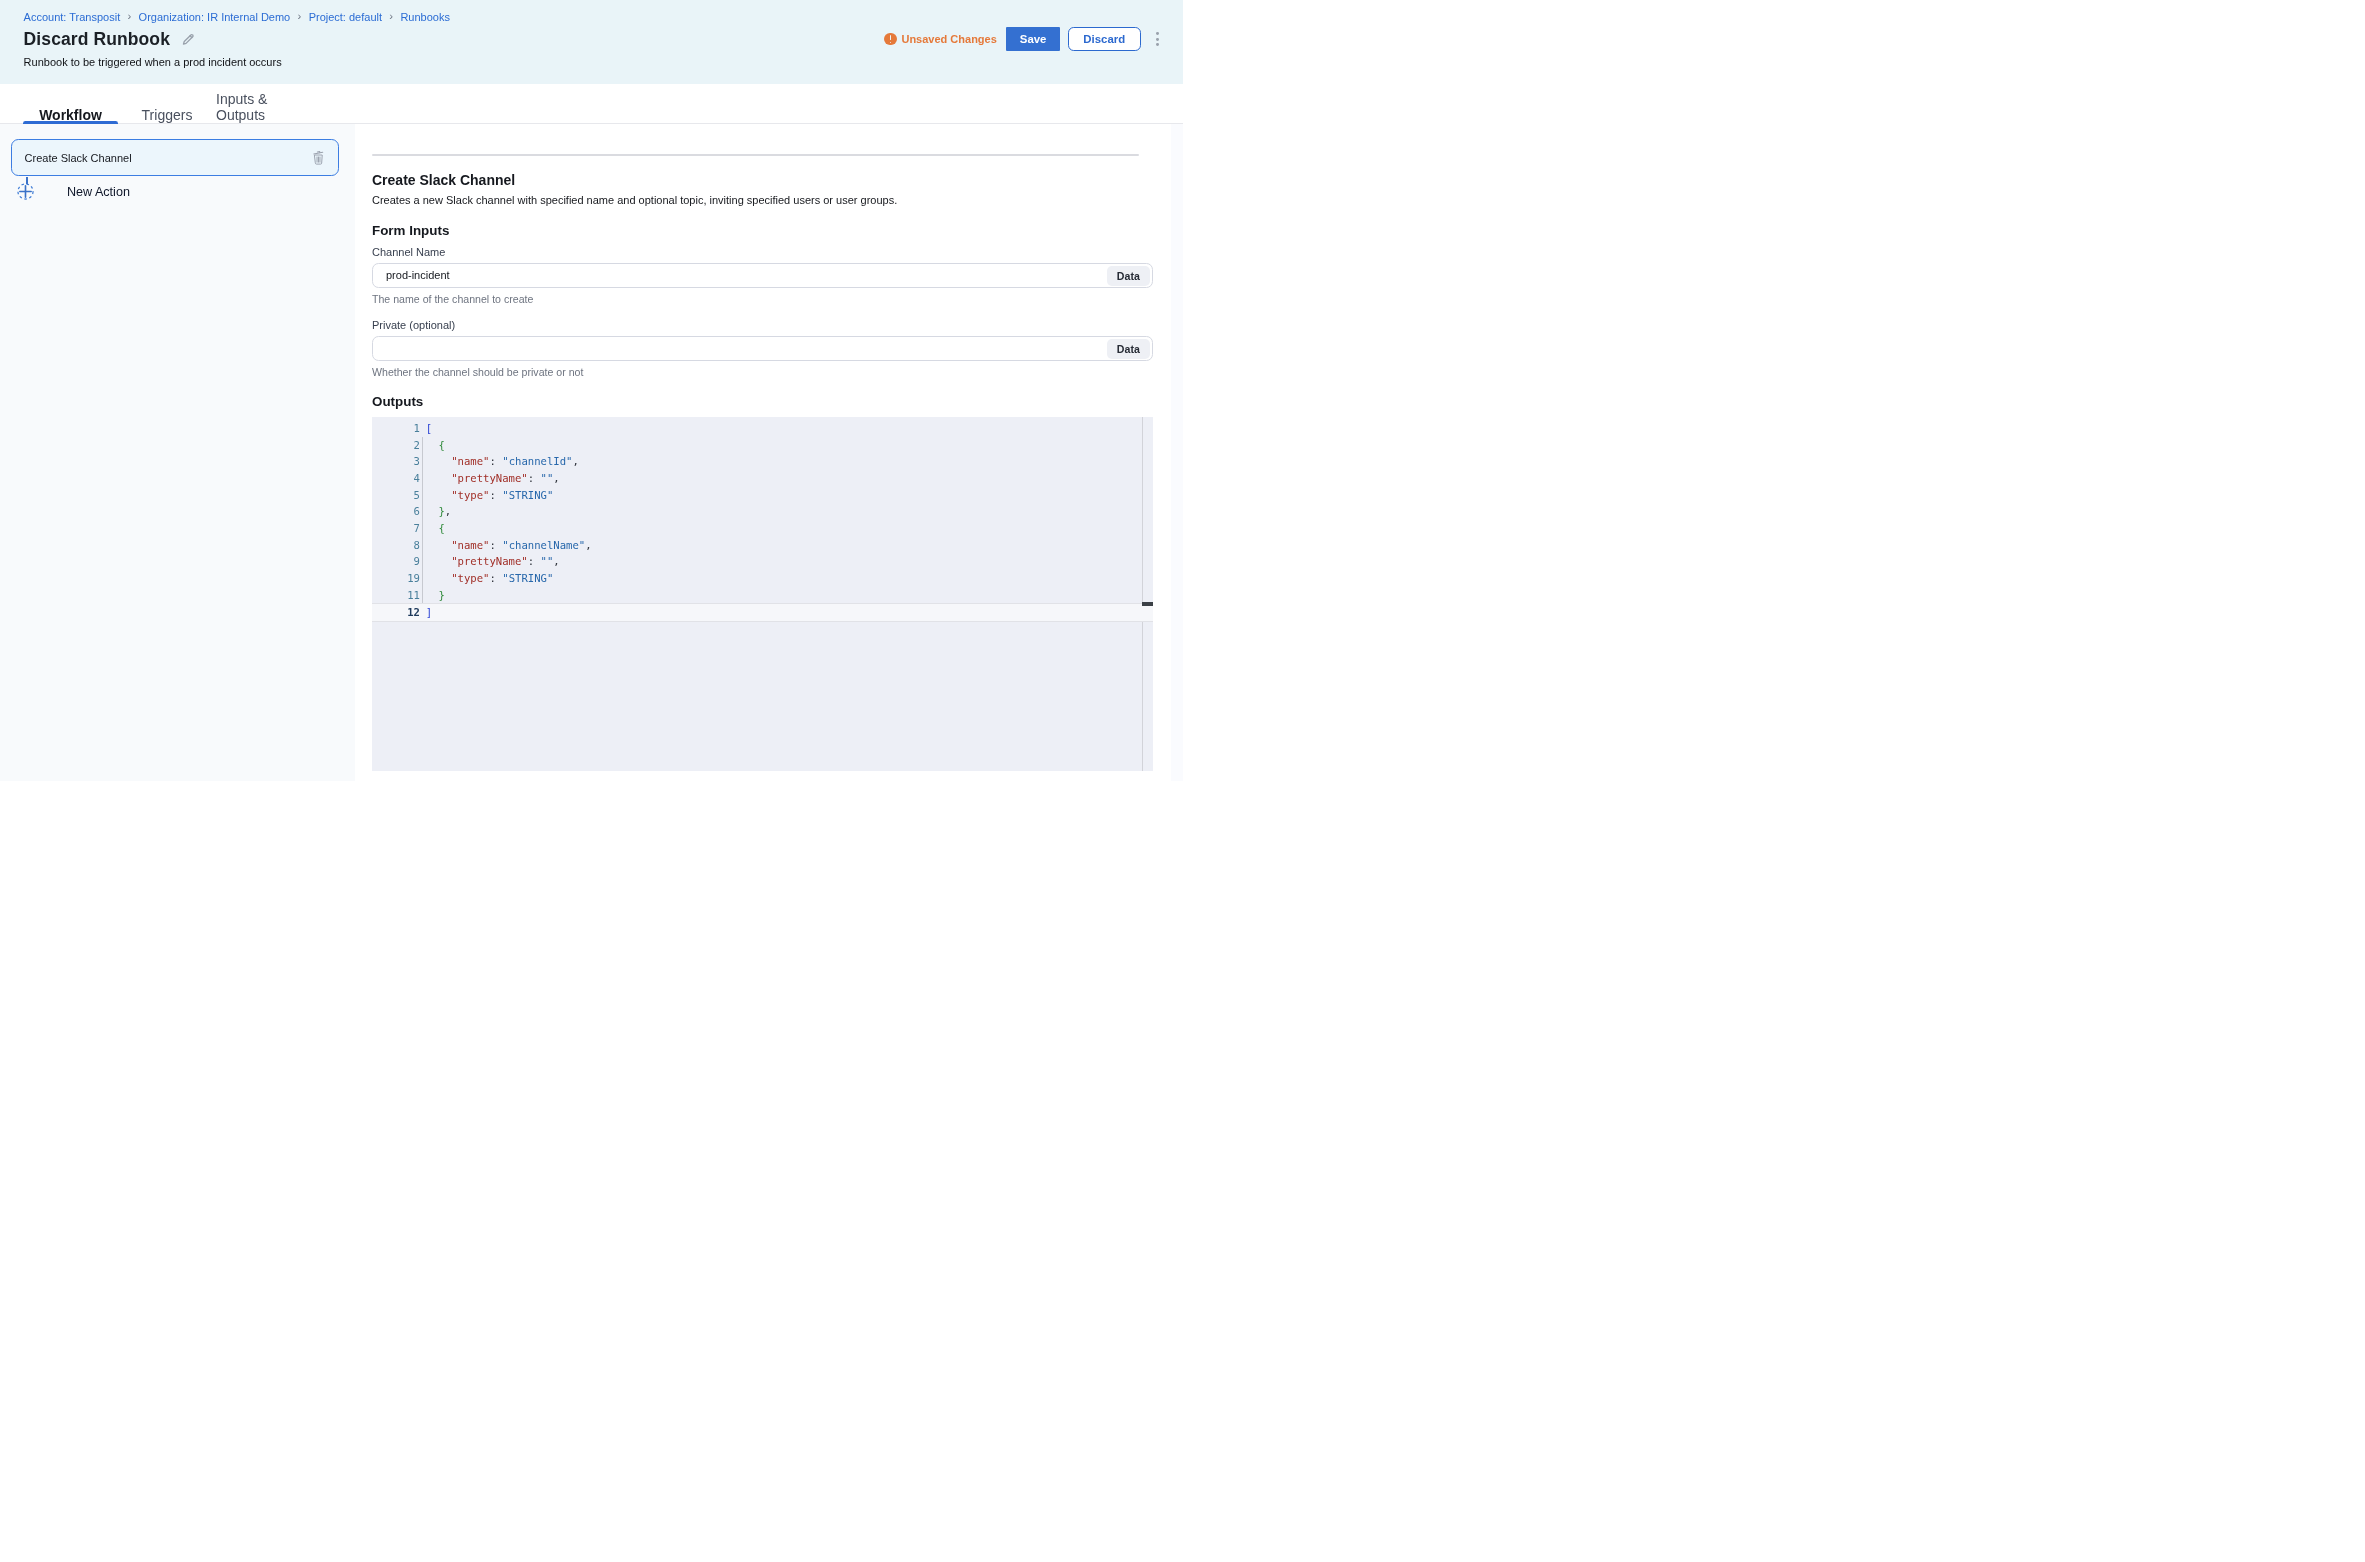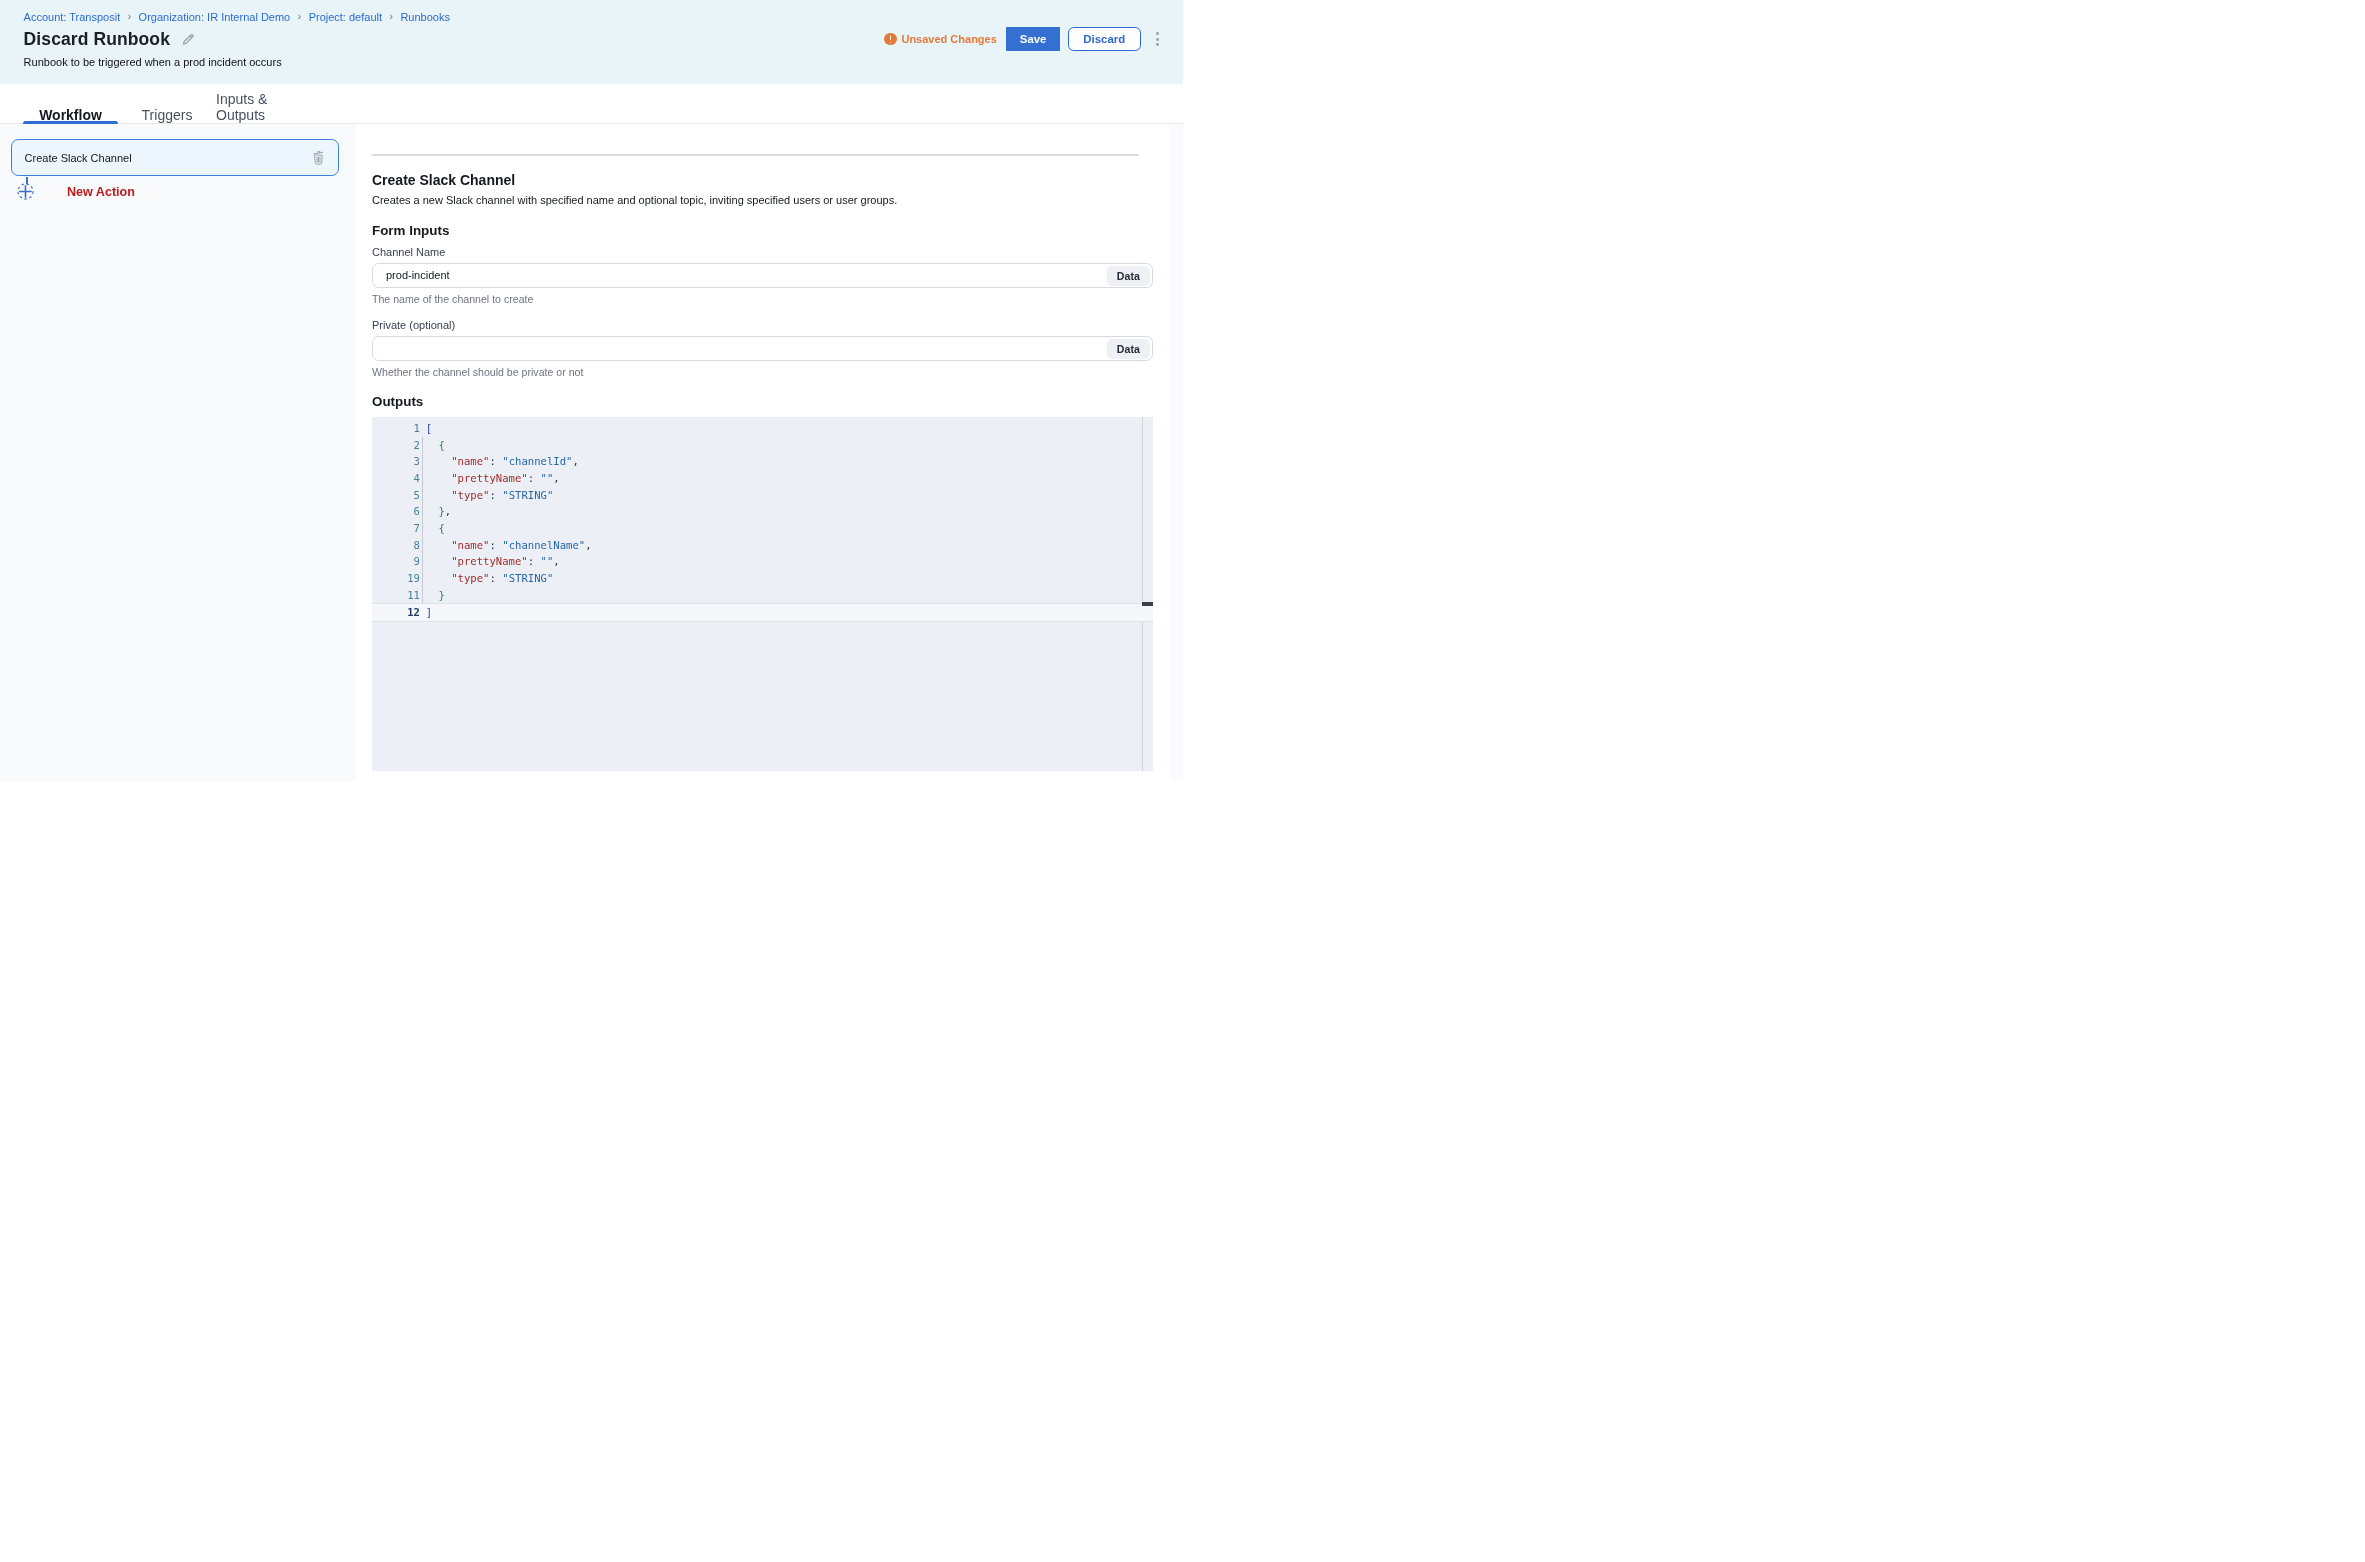--- a/index.html
+++ b/index.html
@@ -40,21 +40,21 @@
   
   .content{position:relative;display:flex;width:100%;height:658px;background:#fff;}
   .left-panel{position:relative;width:355px;height:100%;background:#f8fafc;flex:0 0 auto;}
   .action-card{position:absolute;left:11.4px;top:15.4px;width:328px;height:37px;background:#ecf6fc;border:1.6px solid #3c7de2;
     border-radius:7.3px;display:flex;align-items:center;padding:0 10.6px 0 12.2px;cursor:pointer;}
   .action-card-label{font-size:11px;color:#15181e;flex:1;}
   .trash-btn{width:18px;height:18px;display:flex;align-items:center;justify-content:center;cursor:pointer;background:none;border:none;padding:0;}
   .connector{position:absolute;left:26px;top:53px;width:1.6px;height:7.3px;background:#3a72c8;}
   .new-action{position:absolute;left:17px;top:59px;display:flex;align-items:center;gap:4.9px;cursor:pointer;background:none;border:none;padding:0;font-family:inherit;}
   .plus-circle{width:17px;height:17px;flex:0 0 auto;}
-  .new-action-label{font-size:12.6px;font-weight:700;color:#b91c1c;padding-left:28px;}
+  .new-action-label{font-size:12.6px;font-weight:400;color:#0f172a;padding-left:28px;}
 
   .main{position:relative;flex:1;background:#fff;padding:0 29px 0 17px;}
   .right-gutter{position:absolute;right:0;top:0;width:12.2px;height:100%;background:#fafbfe;}
   .divider{margin-top:30px;width:767px;height:1.6px;background:#dadbe0;border-radius:1.6px;}
   .h1{margin-top:15.4px;font-size:14px;font-weight:700;line-height:18px;color:#15181e;}
   .desc{margin-top:4.1px;font-size:11px;line-height:14.6px;color:#16181d;}
   .h2{margin-top:15.4px;font-size:13.4px;font-weight:700;line-height:16.3px;color:#15181e;}
   .field-label{margin-top:5.7px;font-size:11px;line-height:14px;color:#394150;}
   .field{position:relative;margin-top:4.1px;width:781px;height:24.4px;background:#fff;border:0.8px solid #d6d9e2;border-radius:6.5px;}
   .field input{position:absolute;inset:0;border:none;background:transparent;outline:none;padding:0 57px 0 13px;

